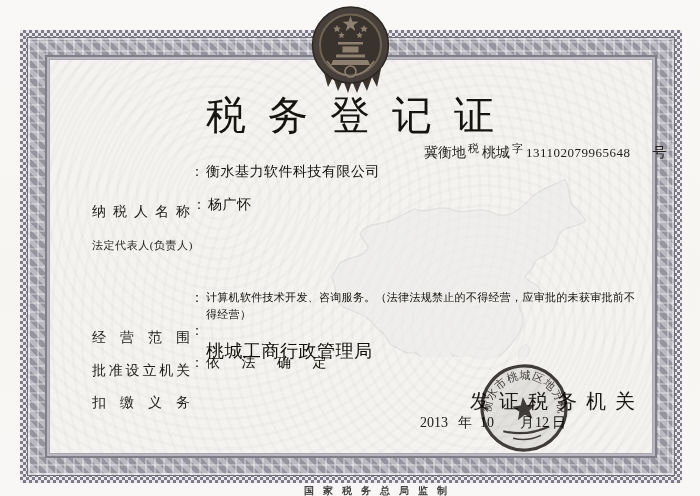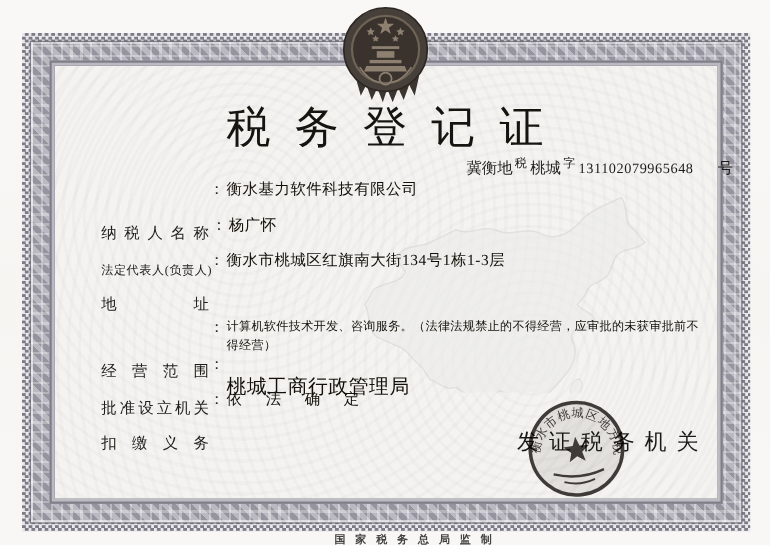--- a/index.html
+++ b/index.html
@@ -118,35 +118,35 @@
   <div class="serial">
     <span>冀衡地</span><span class="sup">税</span><span>桃城</span><span class="sup">字</span><span class="num">131102079965648</span><span class="suffix">号</span>
   </div>
 
   <div class="row r1">
     <span class="flabel">纳税人名称</span><span class="colon">：</span><span class="fvalue">衡水基力软件科技有限公司</span>
   </div>
   <div class="row r2">
     <span class="flabel small">法定代表人(负责人)</span><span class="colon">：</span><span class="fvalue">杨广怀</span>
   </div>
-  <div class="row r3">
-    <span class="flabel">地址</span><span class="colon">：</span><span class="fvalue">衡水市桃城区红旗南大街134号1栋1-3层</span>
-  </div>
   <div class="row r6">
     <span class="flabel">批准设立机关</span><span class="colon">：</span>
   </div>
   <div class="row r5">
     <span class="flabel">经营范围</span><span class="colon">：</span><span class="fvalue v5">计算机软件技术开发、咨询服务。（法律法规禁止的不得经营，应审批的未获审批前不得经营）</span>
   </div>
   <div class="row6-value">桃城工商行政管理局</div>
   <div class="row r7">
     <span class="flabel">扣缴义务</span><span class="colon">：</span><span class="fvalue v7">依 法 确 定</span>
   </div>
 
   <div class="issue-heading">发 证 税 务 机 关</div>
+  <div class="date-line">
+    <span>2013</span><span class="g1">年</span><span class="g2">10</span><span class="g3">月</span><span class="g4">12</span><span class="g5">日</span>
+  </div>
 
   <svg class="seal" viewBox="0 0 94 94">
     <defs>
       <path id="sealArc" d="M 13,52 A 34,34 0 1 1 81,52"></path>
     </defs>
     <circle cx="47" cy="47" r="42" fill="rgba(55,48,42,0.10)" stroke="#2e2a26" stroke-width="3.2"></circle>
     <text font-size="11" fill="#2e2a26" letter-spacing="1" font-family="Liberation Serif, serif">
       <textPath href="#sealArc" startOffset="4">衡水市桃城区地方税务局</textPath>
     </text>
     <path d="M47,36 L50.1,44.2 L58.8,44.6 L52,50.2 L54.3,58.6 L47,53.8 L39.7,58.6 L42,50.2 L35.2,44.6 L43.9,44.2 Z" fill="#2e2a26"></path>

